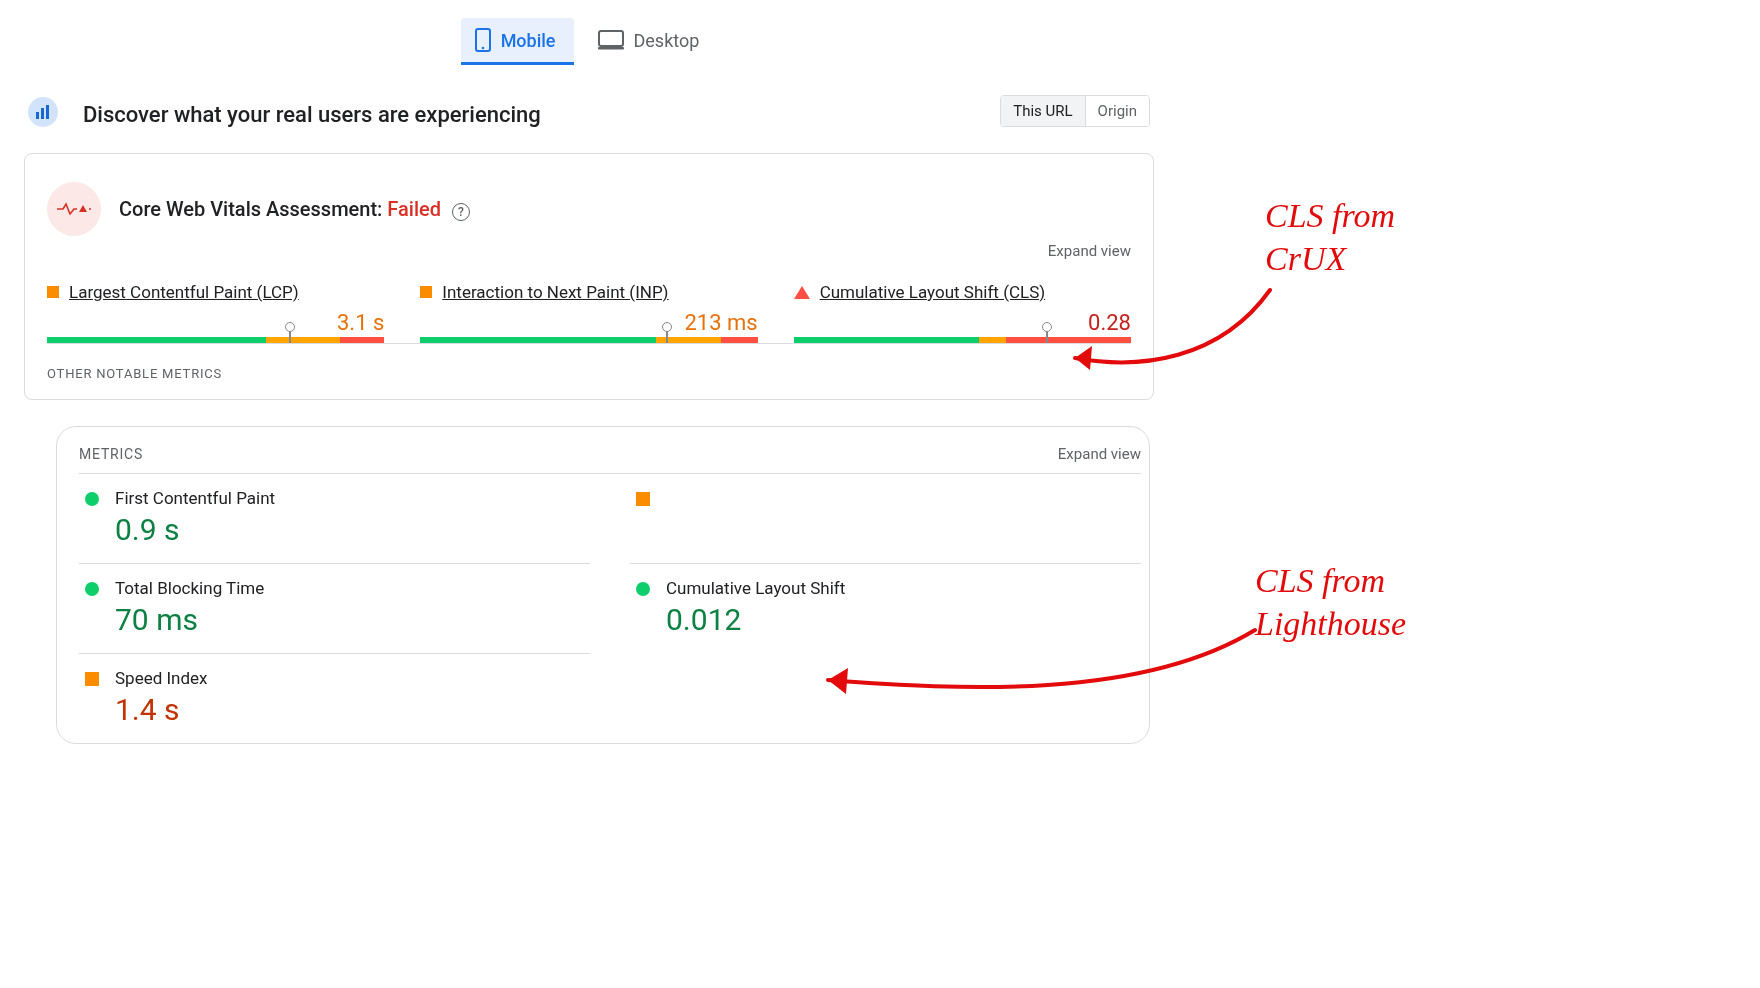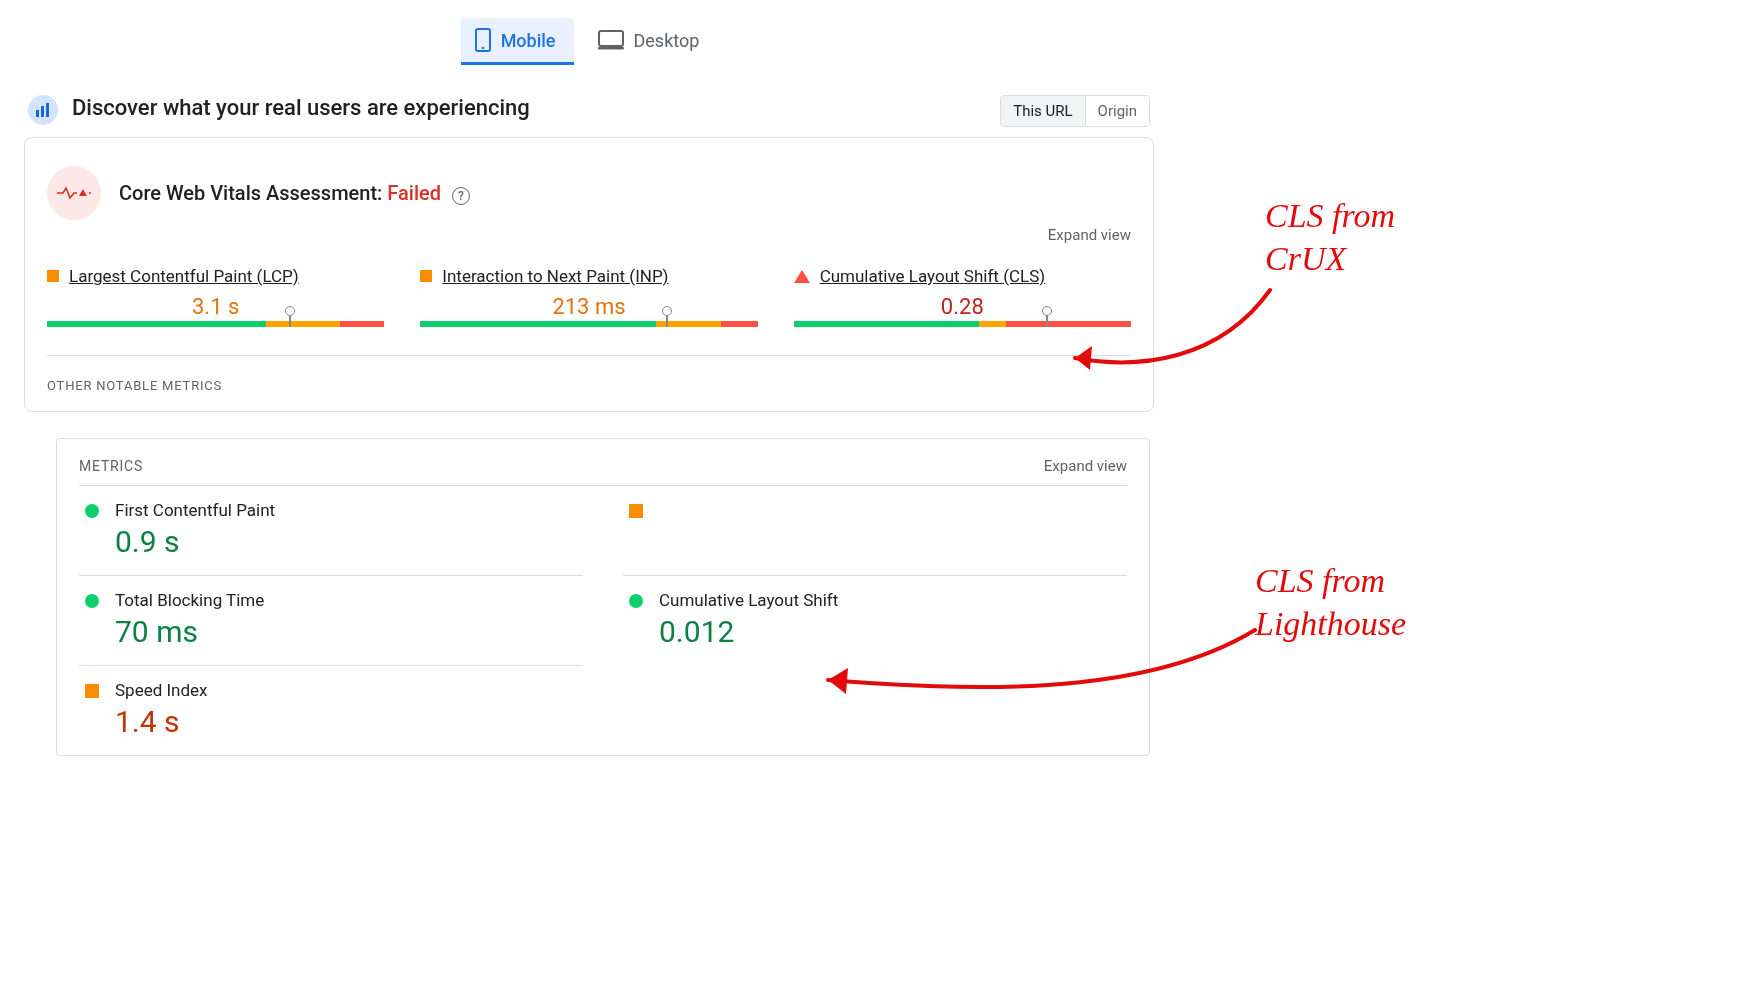--- a/index.html
+++ b/index.html
@@ -62,23 +62,23 @@
     background: var(--blue-bg);
     color: var(--blue);
     font-weight: 500;
     border-bottom: 3px solid var(--blue);
   }
   .device-tab svg { display:block; }
 
   
   .discover-row {
     display: flex;
-    align-items: flex-start;
-    gap: 14px;
-    margin-bottom: 10px;
+    align-items: flex-end;
+    gap: 25px;
+    margin-bottom: 26px;
     padding: 0 4px;
   }
   .discover-icon {
     width: 30px; height: 30px;
     border-radius: 50%;
     background: #d2e3fc;
     display:flex; align-items:center; justify-content:center;
     font-size: 15px;
     color: #1967d2;
   }
@@ -141,21 +141,20 @@
     text-align: right;
     color: var(--text-secondary);
     font-size: 15px;
     cursor: pointer;
     margin-bottom: 22px;
   }
 
   .vitals-row {
     display: flex;
     gap: 36px;
-    padding-bottom: 28px;
     border-bottom: 1px solid var(--border);
     margin-bottom: 22px;
   }
   .vital {
     flex: 1;
     min-width: 0;
   }
   .vital-head {
     display:flex; align-items:center; gap:10px;
     font-size: 17px;
@@ -166,21 +165,21 @@
     background: var(--orange-dot);
   }
   .status-triangle {
     width: 0; height: 0;
     border-left: 8px solid transparent;
     border-right: 8px solid transparent;
     border-bottom: 13px solid var(--red-bar);
   }
   .vital-name { text-decoration: underline; cursor:pointer; }
   .vital-value {
-    text-align: center;
+    text-align: right;
     font-size: 22px;
     font-weight: 400;
     margin-bottom: 2px;
   }
   .vital-value.orange { color: var(--orange); }
   .vital-value.red { color: var(--red-text); }
   .dist-bar {
     position: relative;
     height: 6px;
     display:flex;
@@ -214,22 +213,22 @@
     letter-spacing: 0.8px;
     color: var(--text-secondary);
     text-transform: uppercase;
   }
 
   
   .lh-card {
     margin: 26px 0 0 32px;
     width: 1094px;
     border: 1px solid var(--border);
-    border-radius: 4px;
-    padding: 12px 22px 0 22px;
+    border-radius: 20px;
+    padding: 12px 8px 0 22px;
   }
   .lh-head {
     display:flex;
     justify-content:space-between;
     align-items:center;
     border-bottom: 1px solid var(--border);
     padding: 6px 0 10px 0;
   }
   .lh-head .title {
     font-size: 14px;

